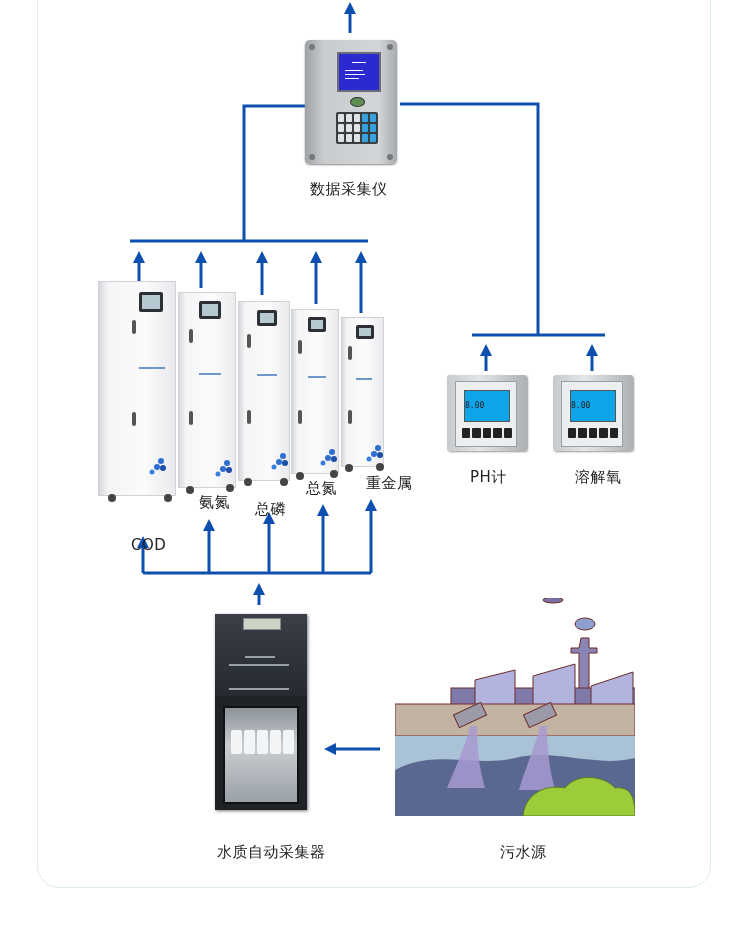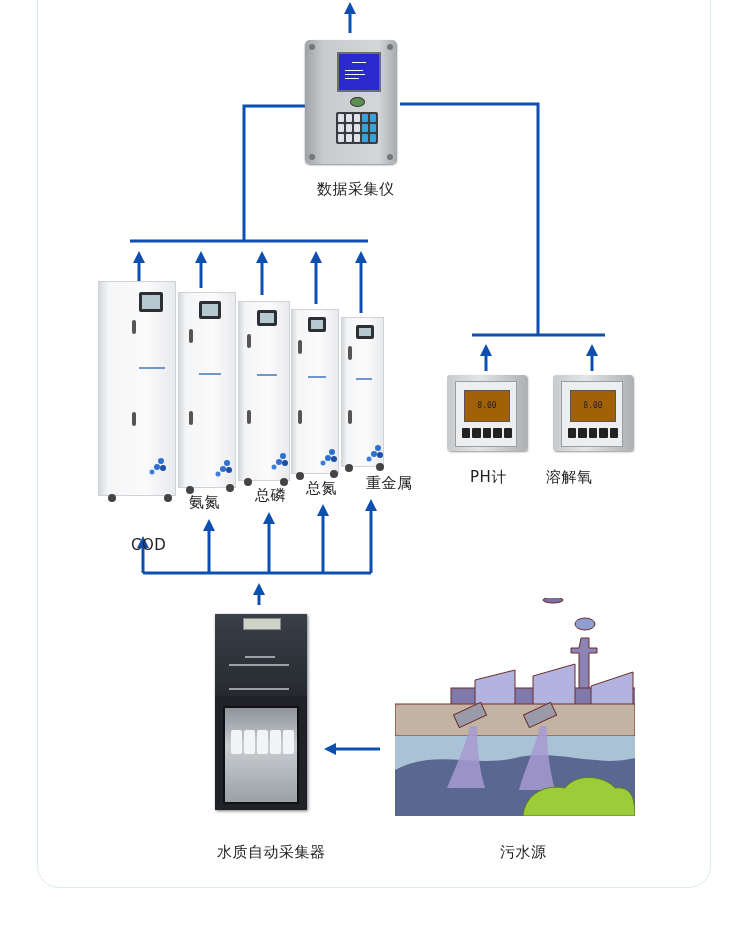--- a/index.html
+++ b/index.html
@@ -23,21 +23,21 @@
   .cab { position:absolute; background: linear-gradient(90deg,#d6d8db 0,#f4f5f6 12%,#fbfbfc 60%,#e9eaec 100%); border:1px solid #cfd2d6; box-sizing:border-box; }
   .cab .scr { position:absolute; background:#2c2f33; border-radius:2px; }
   .cab .scr i { position:absolute; left:3px; right:3px; top:3px; bottom:3px; background:#b7c9d0; }
   .cab .hnd { position:absolute; width:4px; height:14px; background:#555; border-radius:2px; }
   .cab .stripe { position:absolute; height:2px; background:#6f97c9; }
   .cab .hex { position:absolute; width:18px; height:18px; }
   .wheel { position:absolute; width:8px; height:8px; border-radius:50%; background:#444; }
   
   .meter { position:absolute; width:80px; height:76px; background: linear-gradient(90deg,#c7cacd,#e3e5e7 40%,#aeb1b4); border-radius:3px; box-shadow: 1px 1px 2px #999; }
   .meter .face { position:absolute; left:8px; top:6px; width:60px; height:64px; background:#eceef0; border:1px solid #9a9da1; }
-  .meter .lcd { position:absolute; left:8px; top:8px; width:44px; height:30px; background:#a16207; border:1px solid #555; font-size:8px; font-family:"DejaVu Sans Mono", monospace; text-align:center; line-height:30px; color:#222; }
+  .meter .lcd { position:absolute; left:8px; top:8px; width:44px; height:30px; background:#0ea5e9; border:1px solid #555; font-size:8px; font-family:"DejaVu Sans Mono", monospace; line-height:30px; color:#222; }
   .meter .btns { position:absolute; left:6px; top:46px; width:50px; height:10px; display:flex; gap:2px; }
   .meter .btns span { flex:1; background:#222; border-radius:1px; }
   
   .sampler { left: 215px; top: 614px; width: 92px; height: 196px; background:#1f2328; box-shadow: 1px 1px 3px #777; }
   .sampler .top { position:absolute; left:0; top:0; width:100%; height:82px; background:linear-gradient(180deg,#3a3f48,#262a30); }
   .sampler .disp { position:absolute; left:28px; top:4px; width:36px; height:10px; background:#cfd3c7; border:1px solid #888; }
   .sampler .txt { position:absolute; left:14px; width:60px; height:2px; background:#9aa0a8; }
   .sampler .glass { position:absolute; left:8px; top:92px; width:76px; height:98px; background:linear-gradient(180deg,#8c9399,#c9ced2 40%,#9aa1a6); border:2px solid #111; box-sizing:border-box; }
   .sampler .bottle { position:absolute; top:22px; width:11px; height:24px; background:#f2f4f5; border-radius:2px; }
   
@@ -108,21 +108,21 @@
       <span></span>
       <span class="b"></span>
       <span class="b"></span>
     <span></span>
       <span></span>
       <span></span>
       <span class="b"></span>
       <span class="b"></span>
   </div>
 </div>
-<div class="label" style="left:317px;top:180px">数据采集仪</div>
+<div class="label" style="left:310px;top:180px">数据采集仪</div>
 
 <div class="cab" style="left:98px;top:281px;width:78px;height:215px">
   <div class="scr" style="left:40px;top:10px;width:24px;height:20px">
       <i></i>
     </div>
   <span class="hnd" style="left:33px;top:38px"></span>
     <span class="hnd" style="left:33px;top:130px"></span>
   <span class="stripe" style="left:40px;top:85px;width:26px"></span>
   <svg class="hex" style="left:50px;top:175px" viewBox="0 0 18 18">
       <circle cx="12" cy="4" r="3" fill="#2e6fd0"></circle>
@@ -192,22 +192,22 @@
 <span class="wheel" style="left:186px;top:486px"></span>
 <span class="wheel" style="left:226px;top:484px"></span>
 <span class="wheel" style="left:244px;top:478px"></span>
 <span class="wheel" style="left:280px;top:478px"></span>
 <span class="wheel" style="left:296px;top:472px"></span>
 <span class="wheel" style="left:330px;top:470px"></span>
 <span class="wheel" style="left:345px;top:464px"></span>
 <span class="wheel" style="left:376px;top:463px"></span>
 
 <div class="label" style="left:131px;top:536px">COD</div>
-<div class="label" style="left:189px;top:493px">氨氮</div>
-<div class="label" style="left:255px;top:486px">总磷</div>
+<div class="label" style="left:199px;top:493px">氨氮</div>
+<div class="label" style="left:255px;top:500px">总磷</div>
 <div class="label" style="left:306px;top:479px">总氮</div>
 <div class="label" style="left:366px;top:474px">重金属</div>
 
 <div class="meter" style="left:447px;top:375px">
   <div class="face">
     <div class="lcd">8.00</div>
     <div class="btns">
         <span></span>
         <span></span>
         <span></span>
@@ -222,21 +222,21 @@
     <div class="btns">
         <span></span>
         <span></span>
         <span></span>
         <span></span>
         <span></span>
       </div>
   </div>
 </div>
 <div class="label" style="left:470px;top:468px">PH计</div>
-<div class="label" style="left:546px;top:468px">溶解氧</div>
+<div class="label" style="left:575px;top:468px">溶解氧</div>
 
 <div class="dev sampler">
   <div class="top">
     <div class="disp"></div>
     <span class="txt" style="top:42px;left:30px;width:30px"></span>
     <span class="txt" style="top:50px"></span>
     <span class="txt" style="top:74px"></span>
   </div>
   <div class="glass">
     <span class="bottle" style="left:6px"></span>

